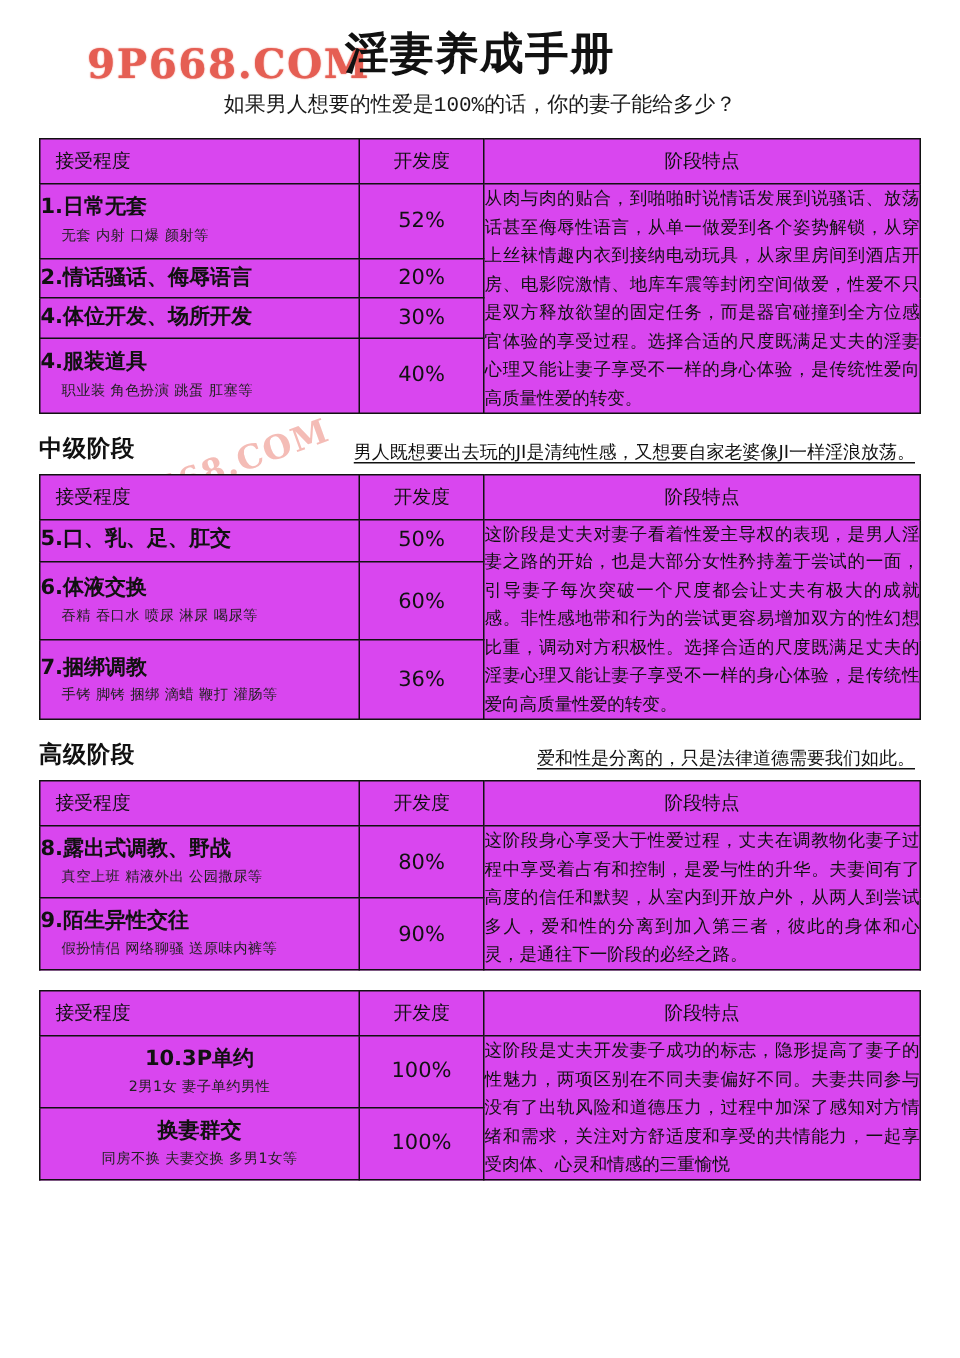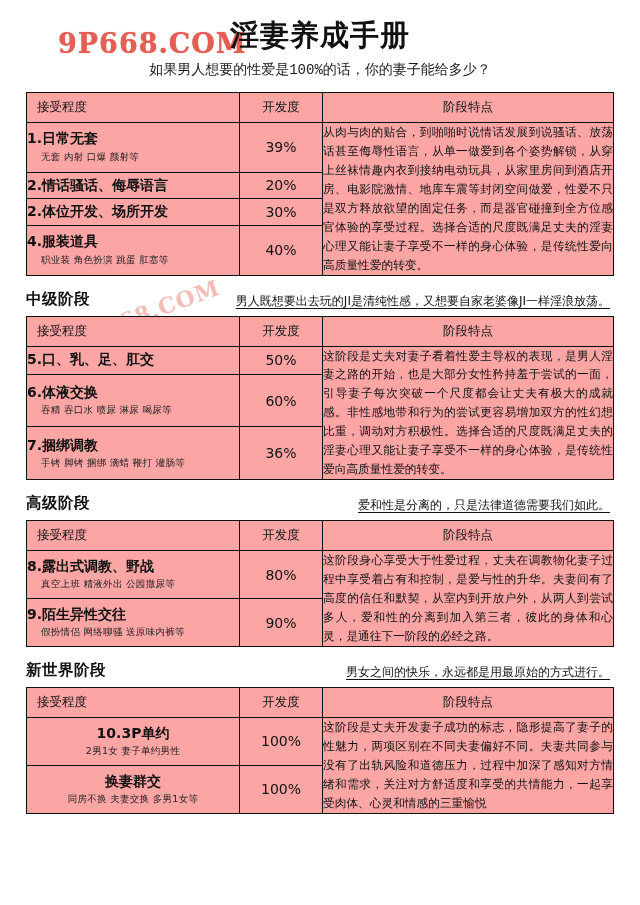--- a/index.html
+++ b/index.html
@@ -97,21 +97,21 @@
     text-decoration: underline;
     text-underline-offset: 3px;
     padding-right: 4px;
     white-space: nowrap;
   }
   
   table.grid {
     border-collapse: collapse;
     width: 100%;
     table-layout: fixed;
-    background: #fca5a5;
+    background: #d946ef;
   }
   table.grid th, table.grid td {
     border: 1px solid #111;
     padding: 0;
     vertical-align: middle;
   }
   th.col-accept { width: 212px; }
   th.col-degree { width: 82px; }
   th.col-feature { width: auto; }
   .th-inner {
@@ -187,32 +187,32 @@
                 <div class="th-inner">阶段特点</div>
               </th>
             </tr>
           </thead>
           <tbody>
             <tr>
               <td class="accept">
                 <div class="item-title">1.日常无套</div>
                 <div class="item-sub">无套 内射 口爆 颜射等</div>
               </td>
-              <td class="degree">39%</td>
+              <td class="degree">52%</td>
               <td class="feature" rowspan="4">从肉与肉的贴合，到啪啪时说情话发展到说骚话、放荡话甚至侮辱性语言，从单一做爱到各个姿势解锁，从穿上丝袜情趣内衣到接纳电动玩具，从家里房间到酒店开房、电影院激情、地库车震等封闭空间做爱，性爱不只是双方释放欲望的固定任务，而是器官碰撞到全方位感官体验的享受过程。选择合适的尺度既满足丈夫的淫妻心理又能让妻子享受不一样的身心体验，是传统性爱向高质量性爱的转变。</td>
             </tr>
             <tr>
               <td class="accept">
                 <div class="item-title">2.情话骚话、侮辱语言</div>
               </td>
               <td class="degree">20%</td>
             </tr>
             <tr>
               <td class="accept">
-                <div class="item-title">2.体位开发、场所开发</div>
+                <div class="item-title">4.体位开发、场所开发</div>
               </td>
               <td class="degree">30%</td>
             </tr>
             <tr>
               <td class="accept">
                 <div class="item-title">4.服装道具</div>
                 <div class="item-sub">职业装 角色扮演 跳蛋 肛塞等</div>
               </td>
               <td class="degree">40%</td>
             </tr>
@@ -295,24 +295,20 @@
               <td class="accept">
                 <div class="item-title">9.陌生异性交往</div>
                 <div class="item-sub">假扮情侣 网络聊骚 送原味内裤等</div>
               </td>
               <td class="degree">90%</td>
             </tr>
           </tbody>
         </table>
       </div>
       <div class="section">
-        <div class="section-head">
-          <div class="section-title">新世界阶段</div>
-          <div class="section-note">男女之间的快乐，永远都是用最原始的方式进行。</div>
-        </div>
         <table class="grid">
           <thead>
             <tr>
               <th class="col-accept">
                 <div class="th-inner left">接受程度</div>
               </th>
               <th class="col-degree">
                 <div class="th-inner">开发度</div>
               </th>
               <th class="col-feature">

